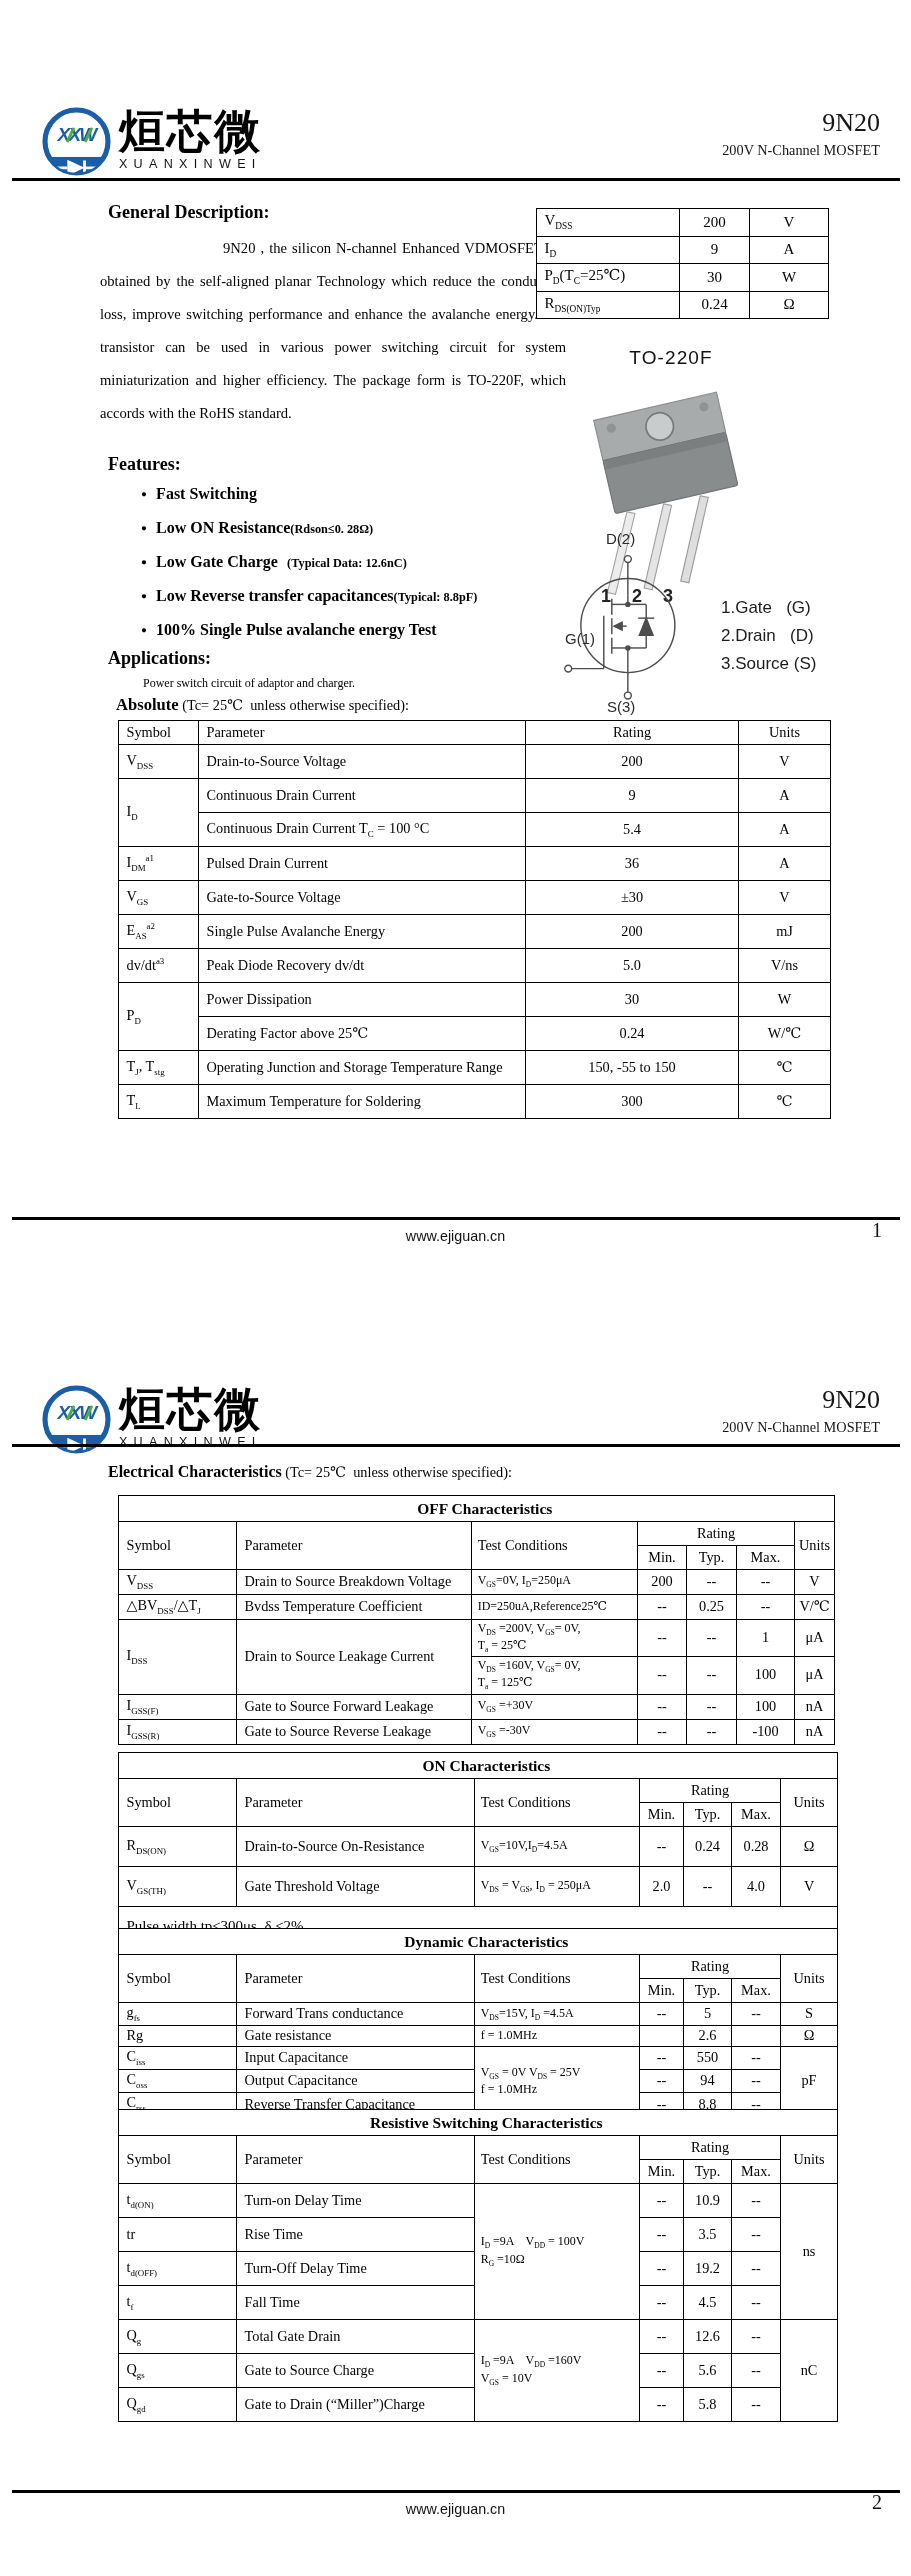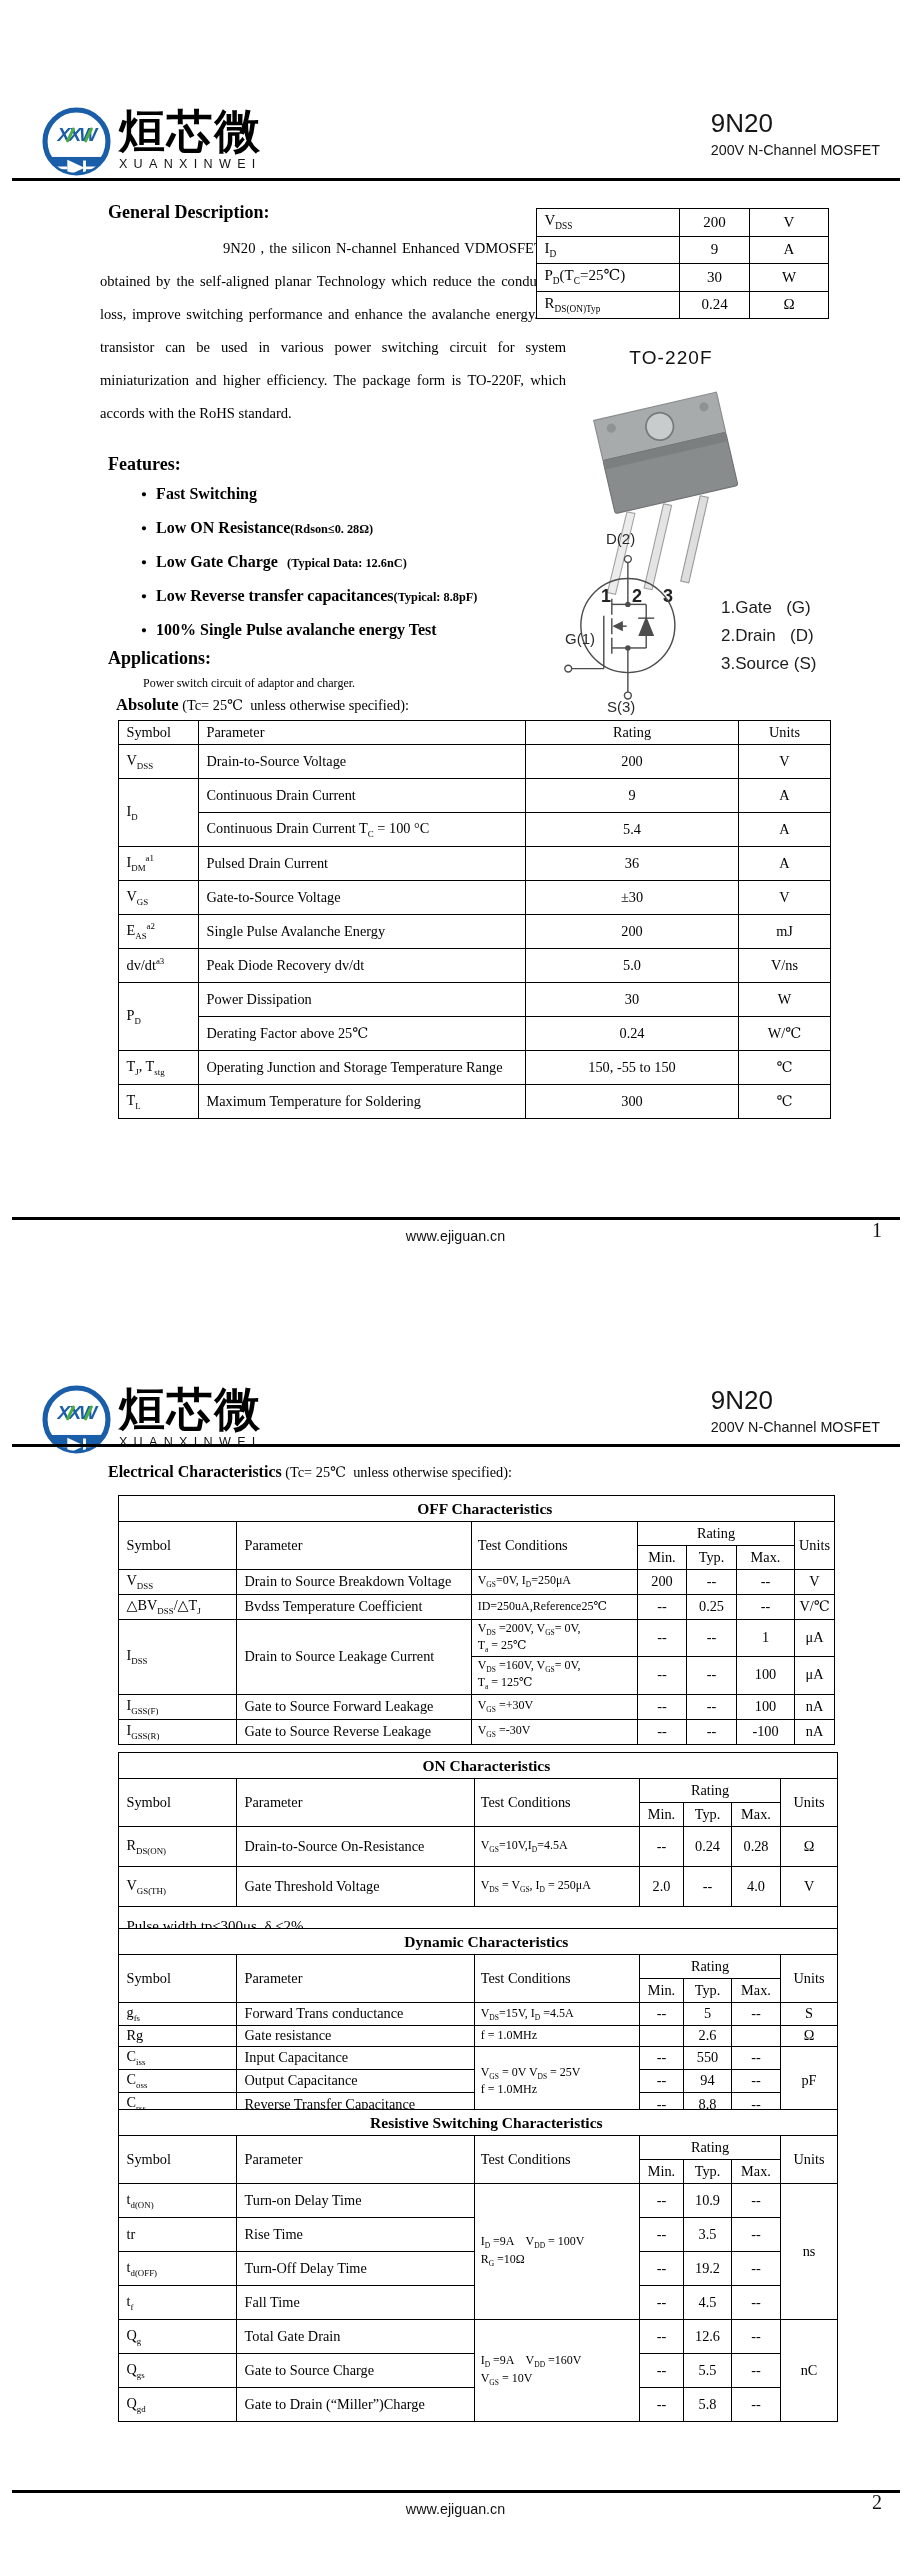--- a/index.html
+++ b/index.html
@@ -16,21 +16,21 @@
   .logo-mark{position:relative;width:71px;height:87px;flex:0 0 auto}
   .logo-xxw{position:absolute;left:0;top:26px;width:71px;text-align:center;
     font-family:"Liberation Sans","DejaVu Sans",sans-serif;font-style:italic;font-weight:bold;
     font-size:19px;color:#1a5da8;letter-spacing:-1.7px}
   .logo-gmark{position:absolute;width:3.4px;height:16px;background:#4caf3f;transform:rotate(26deg);border-radius:1.1px}
   .g1{left:27.5px;top:29px}.g2{left:46px;top:29px}
   .logo-text{margin-left:6.9px;padding-top:8px}
   .logo-cn{font-family:"Liberation Sans","DejaVu Sans",sans-serif;font-weight:bold;font-size:46px;
     line-height:1.1;letter-spacing:1.7px;color:#000}
   .logo-en{font-family:"Liberation Sans","DejaVu Sans",sans-serif;font-size:12.6px;letter-spacing:6.3px;color:#141414;margin-top:0px}
-  .product{text-align:left;font-family:Liberation Sans, sans-serif;color:#161616}
+  .product{text-align:right;font-family:Liberation Serif, serif;color:#161616}
   .product .pn{font-size:26px;line-height:1.1}
   .product .sub{font-size:14.3px;margin-top:4.6px}
 
   
   .sec-h{font-size:18px;font-weight:bold;white-space:pre-wrap}
   .desc{width:466px;font-size:14.6px;line-height:33px;text-align:justify;text-indent:123px}
   .feat-item{display:flex;align-items:baseline;height:34px}
   .bullet{font-size:9.8px;margin-right:9.2px;position:relative;top:-1.7px}
   .feat-main{font-weight:bold;font-size:16px;white-space:pre-wrap}
   .feat-note{font-weight:bold;font-size:12.3px;white-space:pre-wrap}
@@ -624,21 +624,21 @@
           <td rowspan="3" class="al-left tc">I<sub>D</sub> =9A    V<sub>DD</sub> =160V<br>V<sub>GS</sub> = 10V</td>
           <td class="al-center">--</td>
           <td class="al-center">12.6</td>
           <td class="al-center">--</td>
           <td rowspan="3" class="al-center">nC</td>
         </tr>
         <tr class="row">
           <td class="al-left">Q<sub>gs</sub></td>
           <td class="al-left">Gate to Source Charge</td>
           <td class="al-center">--</td>
-          <td class="al-center">5.5</td>
+          <td class="al-center">5.6</td>
           <td class="al-center">--</td>
         </tr>
         <tr class="row">
           <td class="al-left">Q<sub>gd</sub></td>
           <td class="al-left">Gate to Drain (“Miller”)Charge</td>
           <td class="al-center">--</td>
           <td class="al-center">5.8</td>
           <td class="al-center">--</td>
         </tr>
       </tbody>

